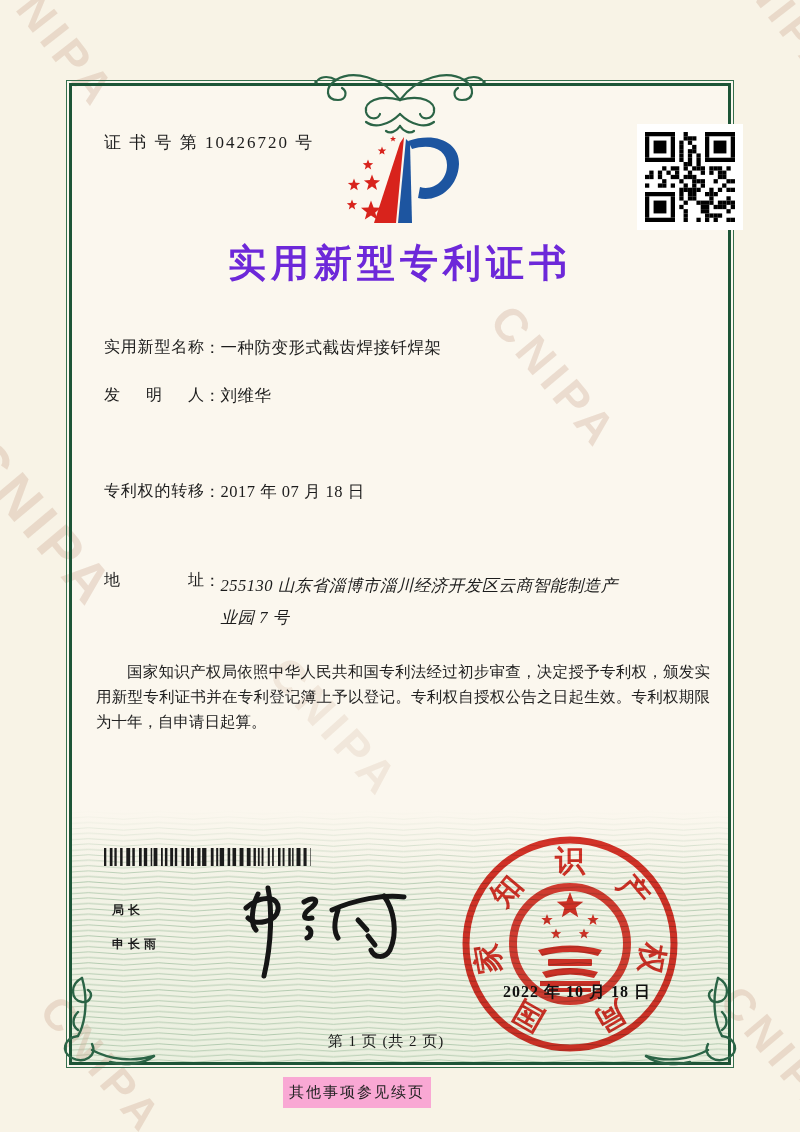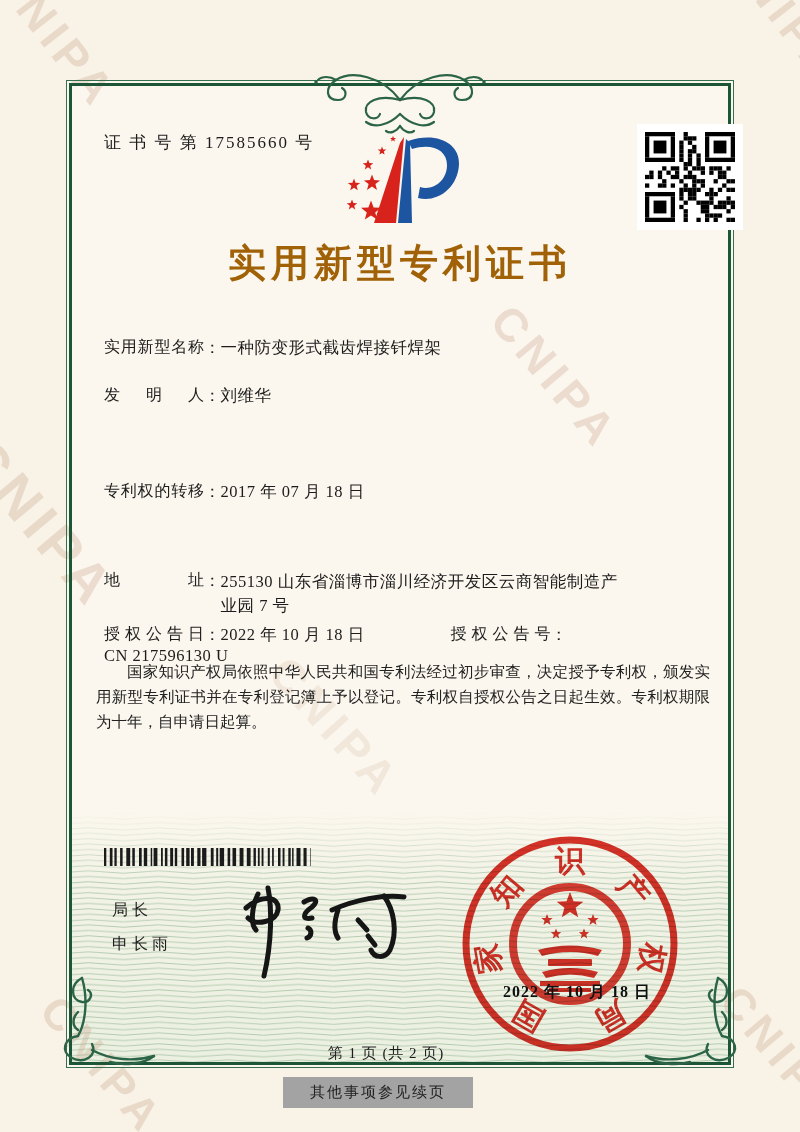--- a/index.html
+++ b/index.html
@@ -18,37 +18,37 @@
   .wm{position:absolute;z-index:2;font-family:"Liberation Sans",sans-serif;font-weight:700;
       color:rgba(198,160,135,0.30);letter-spacing:6px;pointer-events:none;}
   
   .orn{position:absolute;z-index:4;pointer-events:none;}
   
   .cert-no{position:absolute;left:104px;top:131px;font-size:17px;letter-spacing:2px;z-index:5;}
   .logo{position:absolute;left:338px;top:118px;width:150px;height:114px;z-index:5;}
   .qr-pad{position:absolute;left:637px;top:124px;width:106px;height:106px;background:#ffffff;z-index:5;}
   .qr-pad svg{position:absolute;left:8px;top:8px;}
   .title{position:absolute;left:0;top:238px;width:800px;text-align:center;font-size:38px;
-         font-weight:700;letter-spacing:5px;color:#a16207;z-index:5;}
+         font-weight:700;letter-spacing:5px;color:#6d28d9;z-index:5;}
   .row{position:absolute;left:104px;width:560px;z-index:5;font-size:16.5px;}
   .lbl{display:inline-block;width:100px;text-align:justify;text-align-last:justify;font-size:16px;vertical-align:top;}
   .cl{display:inline-block;vertical-align:top;}
   .val{display:inline-block;vertical-align:top;letter-spacing:0.5px;}
-  .val-addr{width:408px;line-height:24px;}
+  .val-addr{width:408px;line-height:32px;font-style:italic;}
   .lbl2{display:inline-block;width:100px;text-align:justify;text-align-last:justify;font-size:16px;margin-left:30px;vertical-align:top;}
   .para{position:absolute;left:96px;width:614px;text-indent:2em;text-align:justify;
         font-size:15.5px;line-height:25px;z-index:5;color:#222;}
   .barcode{position:absolute;left:104px;top:848px;z-index:5;}
-  .official{position:absolute;left:112px;top:893px;z-index:5;font-size:16px;letter-spacing:4px;line-height:34px;}
+  .official{position:absolute;left:112px;top:893px;z-index:5;font-size:12px;letter-spacing:4px;line-height:34px;font-weight:bold;}
   .signature{position:absolute;left:232px;top:880px;z-index:6;}
   .seal{position:absolute;left:452px;top:826px;width:236px;height:236px;z-index:6;opacity:0.95;mix-blend-mode:multiply;}
   .seal-date{position:absolute;left:497px;top:982px;width:160px;text-align:center;z-index:7;
              font-size:16px;letter-spacing:1px;color:#101010;font-weight:600;}
-  .page-num{position:absolute;left:66px;top:1032px;width:640px;text-align:center;font-size:15px;z-index:5;letter-spacing:1px;margin-top:12px;}
-  .note-strip{position:absolute;left:283px;top:1077px;width:190px;height:31px;background:#a3a3a3;
+  .page-num{position:absolute;left:66px;top:1032px;width:640px;text-align:center;font-size:15px;z-index:5;letter-spacing:1px;}
+  .note-strip{position:absolute;left:283px;top:1077px;width:148px;height:31px;background:#f9a8d4;
               display:flex;align-items:center;justify-content:center;z-index:5;}
   .note-strip span{font-size:15px;letter-spacing:2px;color:#222;}
 </style>
 </head>
 <body>
 
 <div class="page">
 
   <div class="frame-bg"></div>
   <div class="waves">
@@ -102,21 +102,21 @@
     <g stroke="#2b6446" stroke-width="2.4" fill="none" stroke-linecap="round">
       <path d="M34 6 C 22 12 22 28 34 30 C 42 31 46 22 40 18"></path>
       <path d="M34 6 C 40 26 38 50 30 64"></path>
       <path d="M30 64 C 16 66 12 80 24 86 C 36 92 50 84 44 72"></path>
       <path d="M44 78 C 62 88 86 90 106 84"></path>
       <path d="M106 84 C 96 92 76 94 62 90"></path>
       <path d="M30 40 C 24 46 24 54 30 58"></path>
     </g>
   </svg>
 
-  <div class="cert-no">证 书 号 第 17585660 号</div>
+  <div class="cert-no">证 书 号 第 10426720 号</div>
 
   <svg class="logo" viewBox="0 0 150 112">
     <path d="M62 24 L66 18 L58 104 L36 104 Z" fill="#d8231c"></path>
     <path d="M68 20 L72 24 L74 104 L60 104 Z" fill="#1d55a0"></path>
     <path d="M70 22 C 98 12 122 24 121 45 C 120 70 98 84 80 79 L 82 68 C 95 72 109 62 109 46 C 109 31 94 24 74 30 Z" fill="#1d55a0"></path>
     <g id="logo-stars">
         <path d="M55.0 16.8L55.8 18.9L58.0 19.0L56.3 20.4L56.9 22.6L55.0 21.3L53.1 22.6L53.7 20.4L52.0 19.0L54.2 18.9Z" fill="#d8231c"></path>
         <path d="M44.0 27.5L45.1 30.5L48.3 30.6L45.8 32.6L46.6 35.6L44.0 33.9L41.4 35.6L42.2 32.6L39.7 30.6L42.9 30.5Z" fill="#d8231c"></path>
         <path d="M30.0 40.5L31.4 44.1L35.2 44.3L32.2 46.7L33.2 50.4L30.0 48.3L26.8 50.4L27.8 46.7L24.8 44.3L28.6 44.1Z" fill="#d8231c"></path>
         <path d="M16.0 59.5L17.6 63.8L22.2 64.0L18.6 66.8L19.8 71.3L16.0 68.7L12.2 71.3L13.4 66.8L9.8 64.0L14.4 63.8Z" fill="#d8231c"></path>
@@ -270,23 +270,20 @@
   </div>
   <div class="row" style="top:337px;">
     <span class="lbl">实用新型名称</span><span class="cl">：</span><span class="val">一种防变形式截齿焊接钎焊架</span>
   </div>
   <div class="row" style="top:481px;">
     <span class="lbl">专利权的转移</span><span class="cl">：</span><span class="val">2017 年 07 月 18 日</span>
   </div>
   <div class="row" style="top:570px;">
     <span class="lbl">地址</span><span class="cl">：</span><span class="val val-addr">255130 山东省淄博市淄川经济开发区云商智能制造产业园 7 号</span>
   </div>
-  <div class="row" style="top:624px;">
-    <span class="lbl">授权公告日</span><span class="cl">：</span><span class="val" style="width:200px;">2022 年 10 月 18 日</span><span class="lbl2">授权公告号</span><span class="cl">：</span><span class="val">CN 217596130 U</span>
-  </div>
 
   <div class="para" style="top:659px;">国家知识产权局依照中华人民共和国专利法经过初步审查，决定授予专利权，颁发实用新型专利证书并在专利登记簿上予以登记。专利权自授权公告之日起生效。专利权期限为十年，自申请日起算。</div>
 
   <svg class="barcode" id="bc-svg" width="207" height="18">
       <rect x="0.0" y="0" width="2.3" height="18" fill="#1b1b1b"></rect>
       <rect x="5.8" y="0" width="2.7" height="18" fill="#1b1b1b"></rect>
       <rect x="10.4" y="0" width="2.3" height="18" fill="#1b1b1b"></rect>
       <rect x="16.1" y="0" width="2.5" height="18" fill="#1b1b1b"></rect>
       <rect x="22.3" y="0" width="3.9" height="18" fill="#1b1b1b"></rect>
       <rect x="28.3" y="0" width="2.5" height="18" fill="#1b1b1b"></rect>

